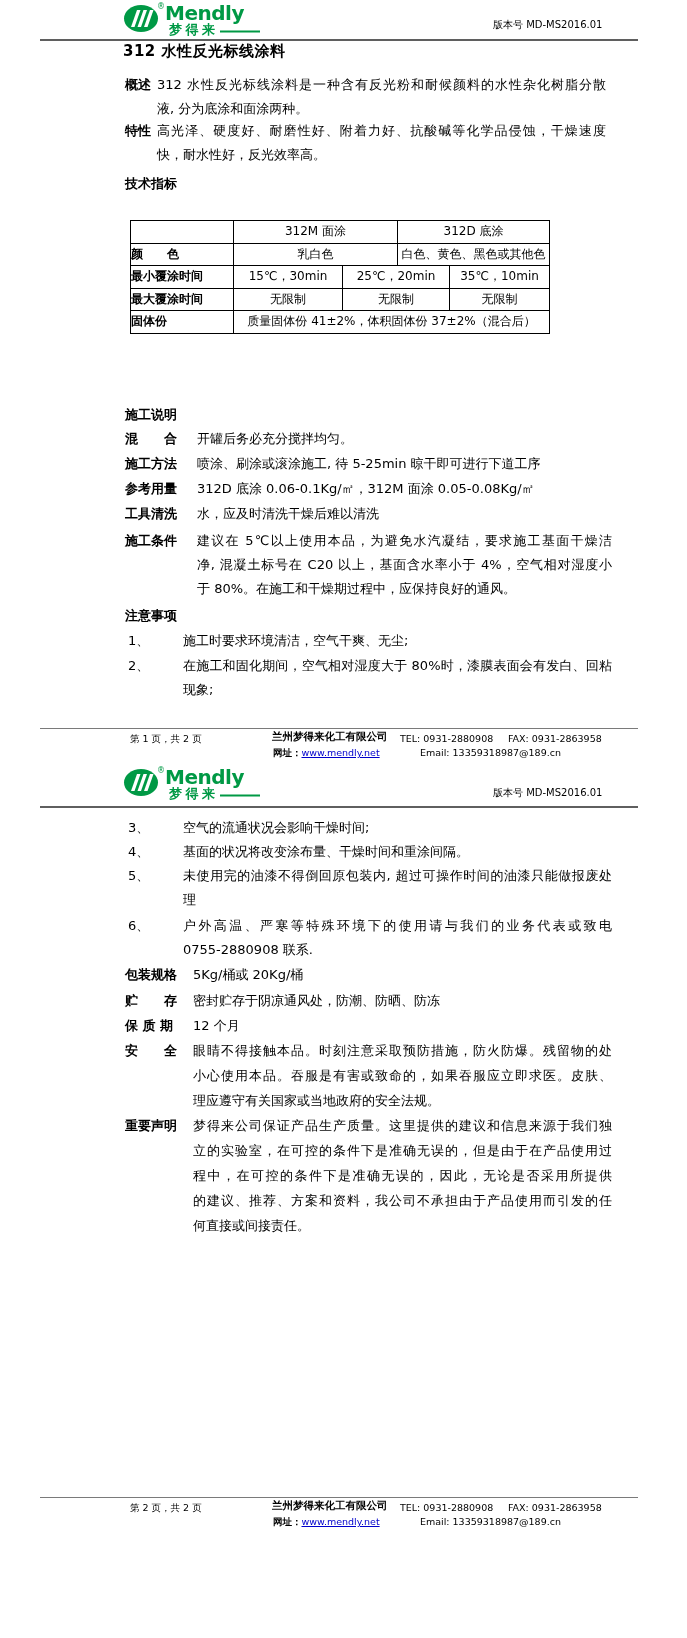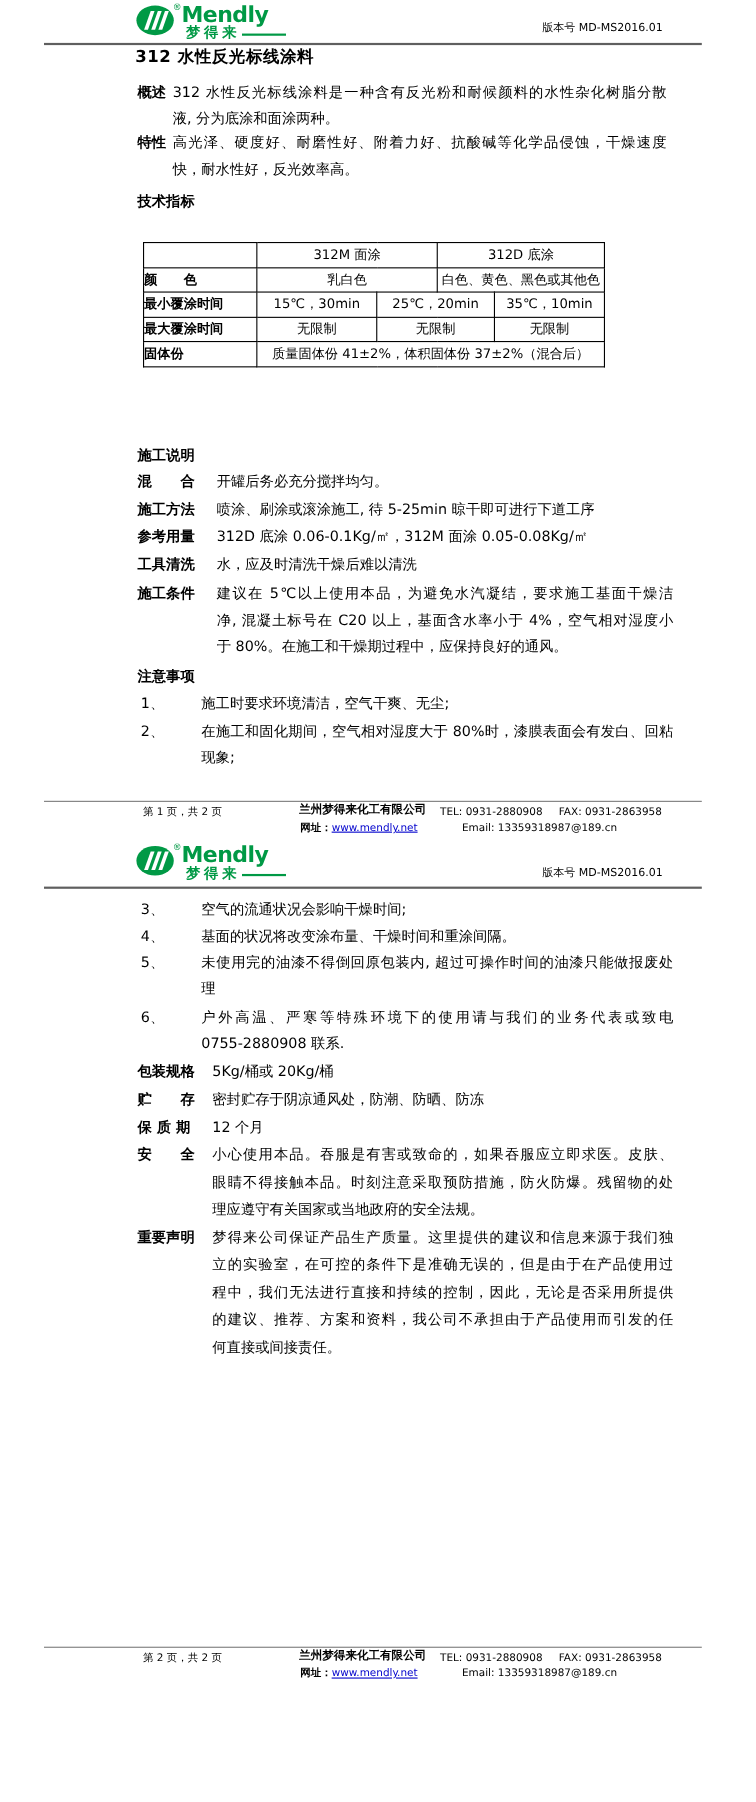--- a/index.html
+++ b/index.html
@@ -180,30 +180,30 @@
   <div class="txtcol ln2" style="left:193px;top:962px;width:419px">5Kg/桶或 20Kg/桶</div>
 
   <div class="seclbl2" style="top:988px">贮　　存</div>
   <div class="txtcol ln2" style="left:193px;top:988px;width:419px">密封贮存于阴凉通风处，防潮、防晒、防冻</div>
 
   <div class="seclbl2" style="top:1013px">保 质 期</div>
   <div class="txtcol ln2" style="left:193px;top:1013px;width:419px">12 个月</div>
 
   <div class="seclbl2" style="top:1038px">安　　全</div>
   <div class="txtcol" style="left:193px;top:1038px;width:419px">
+    <div class="ln2 jl">眼睛不得接触本品。时刻注意采取预防措施，防火防爆。残留物的处</div>
     <div class="ln2 jl">小心使用本品。吞服是有害或致命的，如果吞服应立即求医。皮肤、</div>
-    <div class="ln2 jl">眼睛不得接触本品。时刻注意采取预防措施，防火防爆。残留物的处</div>
     <div class="ln2">理应遵守有关国家或当地政府的安全法规。</div>
   </div>
 
   <div class="seclbl2" style="top:1113px">重要声明</div>
   <div class="txtcol" style="left:193px;top:1113px;width:419px">
     <div class="ln2 jl">梦得来公司保证产品生产质量。这里提供的建议和信息来源于我们独</div>
     <div class="ln2 jl">立的实验室，在可控的条件下是准确无误的，但是由于在产品使用过</div>
-    <div class="ln2 jl">程中，我们无法进行直接和持续的控制，因此，无论是否采用所提供</div>
+    <div class="ln2 jl">程中，在可控的条件下是准确无误的，因此，无论是否采用所提供</div>
     <div class="ln2 jl">的建议、推荐、方案和资料，我公司不承担由于产品使用而引发的任</div>
     <div class="ln2">何直接或间接责任。</div>
   </div>
 
   <div class="rule-thin" style="top:1497px"></div>
   <div class="ft" style="left:130px;top:1501px">第 2 页，共 2 页</div>
   <div class="ft ft-co" style="left:272px;top:1499px">兰州梦得来化工有限公司</div>
   <div class="ft" style="left:400px;top:1501px">TEL: 0931-2880908</div>
   <div class="ft" style="left:508px;top:1501px">FAX: 0931-2863958</div>
   <div class="ft" style="left:273px;top:1515px">

